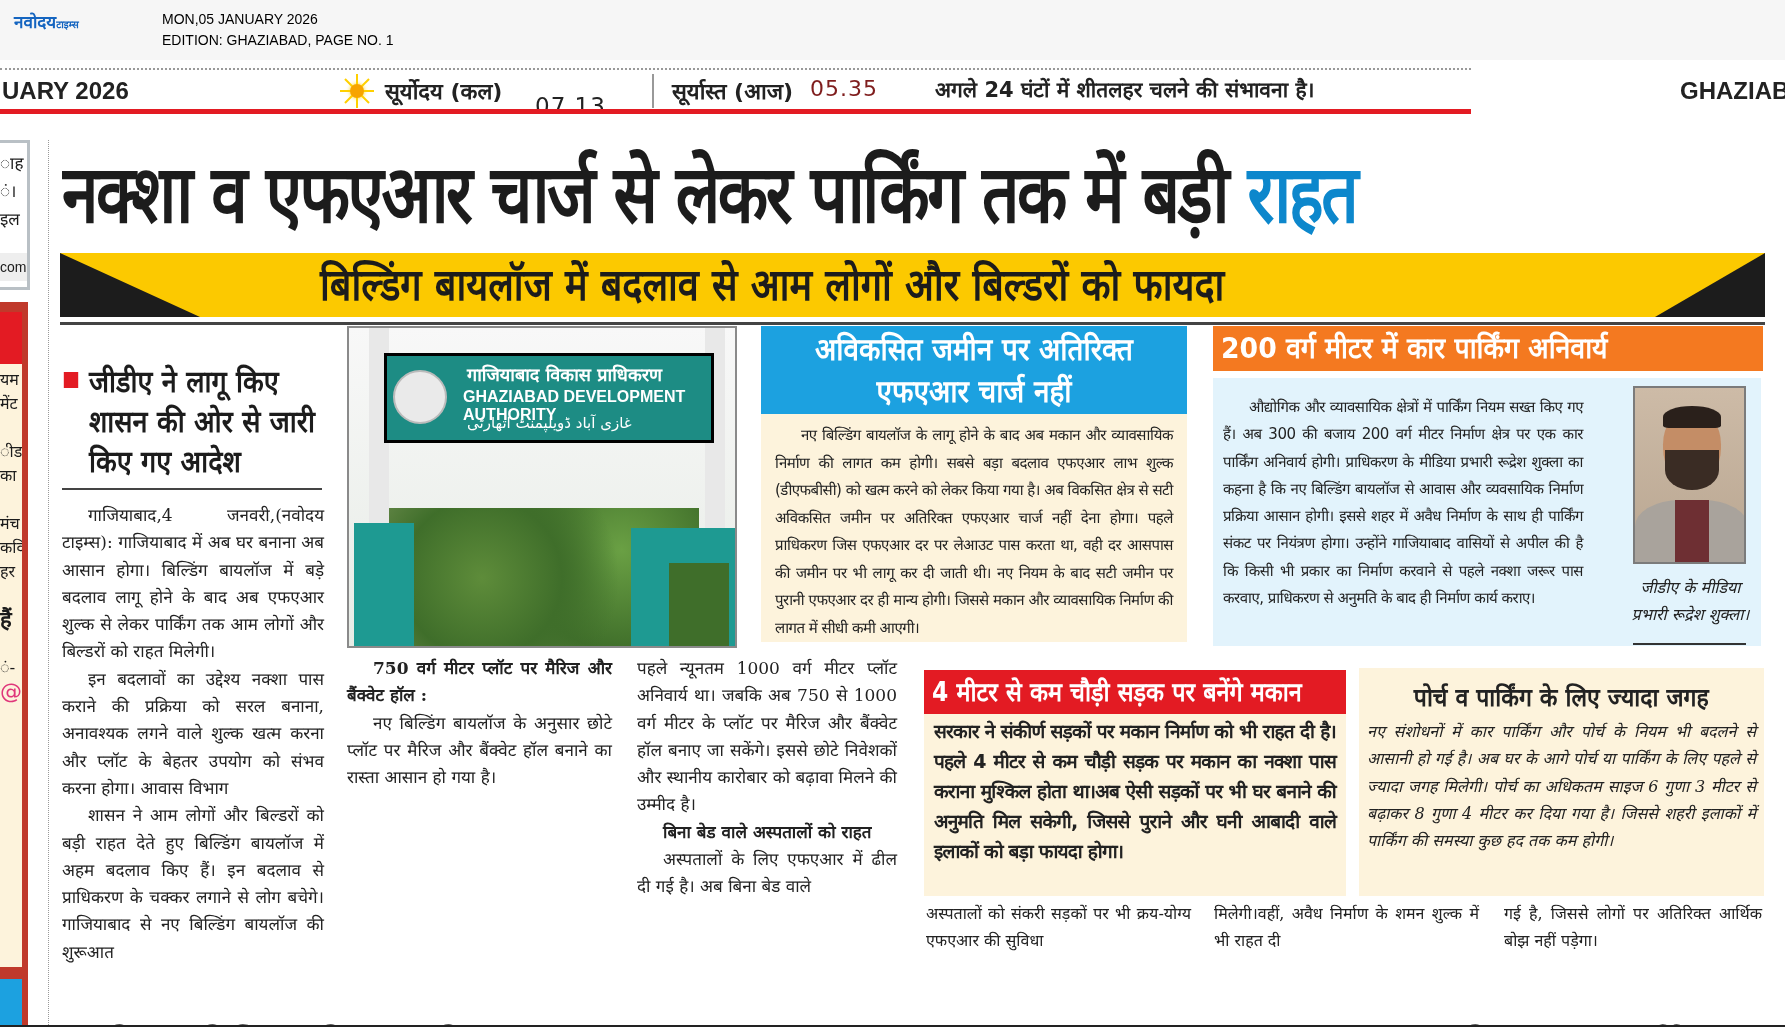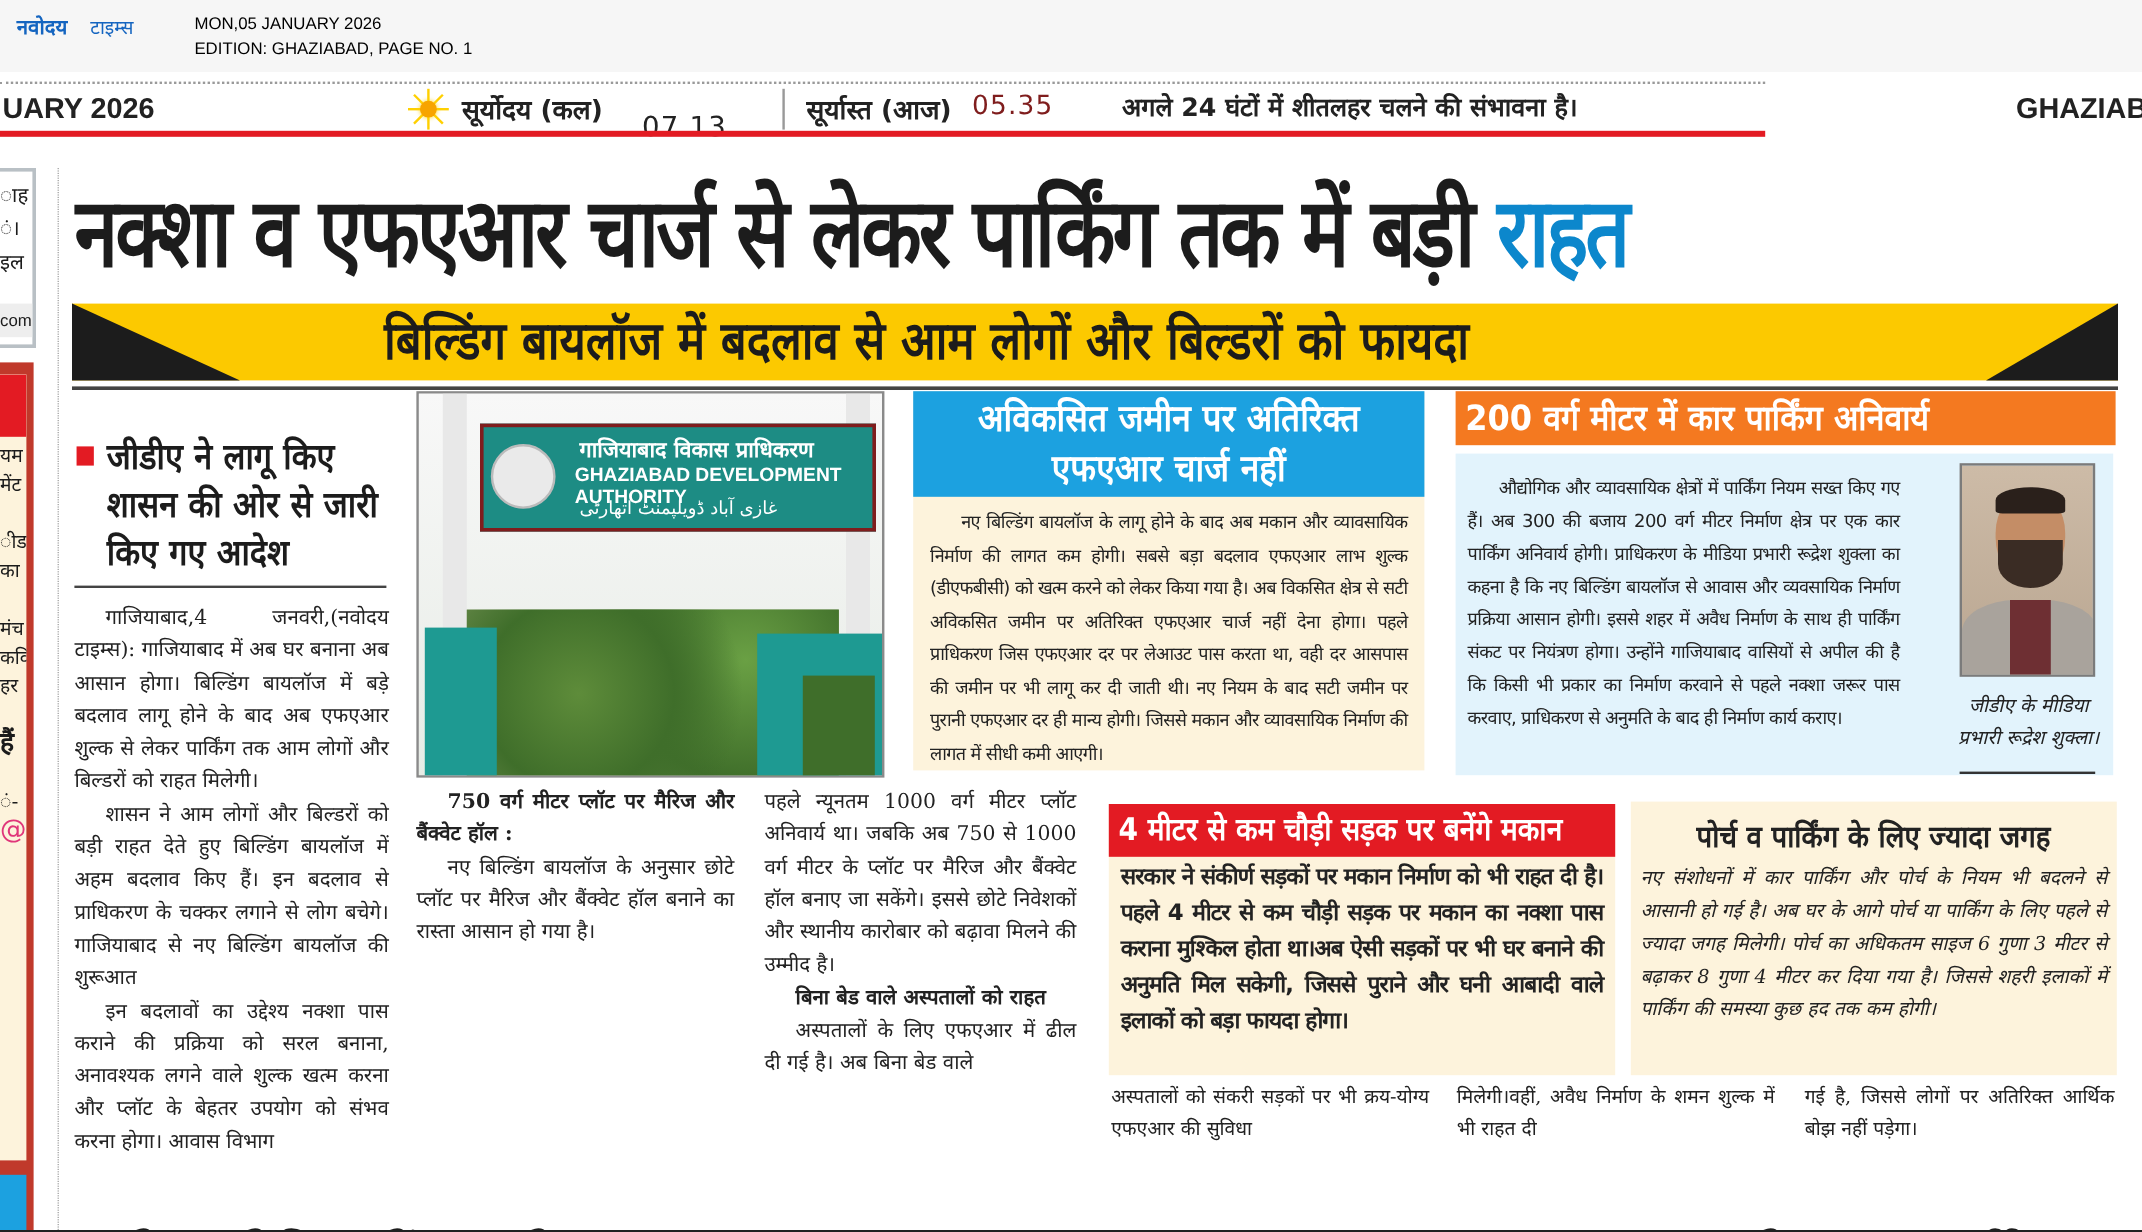--- a/index.html
+++ b/index.html
@@ -2,21 +2,21 @@
 <html><head>
 <meta charset="utf-8">
 <style>
   * { box-sizing: border-box; margin: 0; padding: 0; }
   html, body { width: 1785px; height: 1027px; overflow: hidden; background: #ffffff; }
   body { font-family: "DejaVu Sans", sans-serif; color: #1b1b1b; position: relative; }
 
   
   .topbar { position: absolute; left: 0; top: 0; width: 1785px; height: 60px; background: #f6f6f6; }
   .logo { position: absolute; left: 14px; top: 10px; color: #1565c0; font-weight: bold; font-size: 17px; font-family: "DejaVu Sans", sans-serif; }
-  .logo small { font-size: 16px; font-weight: normal; padding-left: 19px; }
+  .logo small { font-size: 10px; font-weight: bold; }
   .edition { position: absolute; left: 162px; top: 9px; font-family: "Liberation Sans", sans-serif; font-size: 14px; line-height: 21px; color: #000000; }
 
   
   .datestrip { position: absolute; left: 0; top: 68px; width: 1471px; height: 42px; border-top: 2px dotted #9a9a9a; padding-left: 20px; }
   .datestrip .redline { position: absolute; left: 0; bottom: -4px; width: 100%; height: 5px; background: #e31b23; }
   .ds-left { position: absolute; left: 2px; top: 7px; font-family: "Liberation Sans", sans-serif; font-weight: bold; font-size: 24px; color: #222; }
   .sun { position: absolute; left: 340px; top: 4px; width: 34px; height: 34px; }
   .sun .core { position: absolute; left: 10px; top: 10px; width: 14px; height: 14px; border-radius: 50%; background: #f7a400; box-shadow: 0 0 4px #ffd000; }
   .sun .ray { position: absolute; left: 16px; top: 0; width: 2px; height: 34px; background: #ffd000; }
   .ds-rise { position: absolute; left: 385px; top: 5px; font-size: 22px; font-weight: bold; color: #222; }
@@ -53,21 +53,21 @@
   .c1 .kicker { position: relative; font-weight: bold; font-size: 30px; line-height: 40px; color: #1c1c1c; padding-left: 30px; transform: scaleX(0.9); transform-origin: left top; width: 290px; }
   .c1 .kicker .sq { position: absolute; left: 2px; top: 10px; width: 16px; height: 16px; background: #e31b23; }
   .c1 .kicker-rule { margin-top: 6px; height: 2px; background: #444; width: 260px; }
   .body-txt { font-family: "DejaVu Serif", serif; font-size: 17px; line-height: 27.3px; color: #222; text-align: justify; }
   .body-txt p { text-indent: 26px; }
   .c1 .body-txt { margin-top: 12px; }
 
   
   .photo { position: absolute; left: 347px; top: 326px; width: 390px; height: 322px; border: 2px solid #8a8a8a; background: #f3f3f3; overflow: hidden; }
   .photo .sky { position: absolute; left: 0; top: 0; width: 100%; height: 100%; background: linear-gradient(#f8f8f8, #e7ece6); }
-  .photo .beam { position: absolute; left: 35px; top: 25px; width: 330px; height: 90px; background: #1d8c84; border: 3px solid #7f1d1d; margin-left: 16px; }
+  .photo .beam { position: absolute; left: 35px; top: 25px; width: 330px; height: 90px; background: #1d8c84; border: 3px solid #000000; }
   .photo .beam .hi { position: absolute; left: 80px; top: 6px; font-size: 18px; font-weight: bold; color: #fff; }
   .photo .beam .en { position: absolute; left: 76px; top: 32px; font-family: "Liberation Sans", sans-serif; font-size: 16px; font-weight: bold; color: #fff; }
   .photo .beam .ur { position: absolute; left: 80px; top: 58px; font-size: 15px; color: #fff; }
   .photo .beam .seal { position: absolute; left: 6px; top: 14px; width: 54px; height: 54px; border-radius: 50%; background: #eaeaea; border: 2px solid #bbb; }
   .photo .frame { position: absolute; top: 0; height: 100%; width: 20px; background: #e8e8e8; }
   .photo .trees { position: absolute; left: 40px; top: 180px; width: 310px; height: 140px; background: radial-gradient(circle at 30% 50%, #5e8c3a 0, #3f6e2a 35%, transparent 60%), radial-gradient(circle at 75% 30%, #6aa044 0, #3f6e2a 40%, transparent 65%), #6b8c4d; }
   .photo .pillarL { position: absolute; left: 5px; top: 195px; width: 60px; height: 130px; background: #1e9a92; }
   .photo .pillarR { position: absolute; left: 282px; top: 200px; width: 108px; height: 125px; background: #1e9a92; }
   .photo .pillarR .hole { position: absolute; left: 38px; top: 35px; width: 60px; height: 90px; background: #3f6e2a; }
 
@@ -201,22 +201,22 @@
 <div class="rule-under"></div>
 
 <div class="c1">
   <div class="kicker">
     <span class="sq"></span>
     <span>जीडीए ने लागू किए शासन की ओर से जारी किए गए आदेश</span>
   </div>
   <div class="kicker-rule"></div>
   <div class="body-txt">
     <p>गाजियाबाद,4 जनवरी,(नवोदय टाइम्स): गाजियाबाद में अब घर बनाना अब आसान होगा। बिल्डिंग बायलॉज में बड़े बदलाव लागू होने के बाद अब एफएआर शुल्क से लेकर पार्किंग तक आम लोगों और बिल्डरों को राहत मिलेगी।</p>
+    <p>इन बदलावों का उद्देश्य नक्शा पास कराने की प्रक्रिया को सरल बनाना, अनावश्यक लगने वाले शुल्क खत्म करना और प्लॉट के बेहतर उपयोग को संभव करना होगा। आवास विभाग</p>
     <p>शासन ने आम लोगों और बिल्डरों को बड़ी राहत देते हुए बिल्डिंग बायलॉज में अहम बदलाव किए हैं। इन बदलाव से प्राधिकरण के चक्कर लगाने से लोग बचेगे। गाजियाबाद से नए बिल्डिंग बायलॉज की शुरूआत</p>
-    <p>इन बदलावों का उद्देश्य नक्शा पास कराने की प्रक्रिया को सरल बनाना, अनावश्यक लगने वाले शुल्क खत्म करना और प्लॉट के बेहतर उपयोग को संभव करना होगा। आवास विभाग</p>
   </div>
 </div>
 
 <div class="photo">
   <div class="sky"></div>
   <div class="frame" style="left:20px"></div>
   <div class="frame" style="right:10px"></div>
   <div class="beam">
     <div class="seal"></div>
     <div class="hi">गाजियाबाद विकास प्राधिकरण</div>

